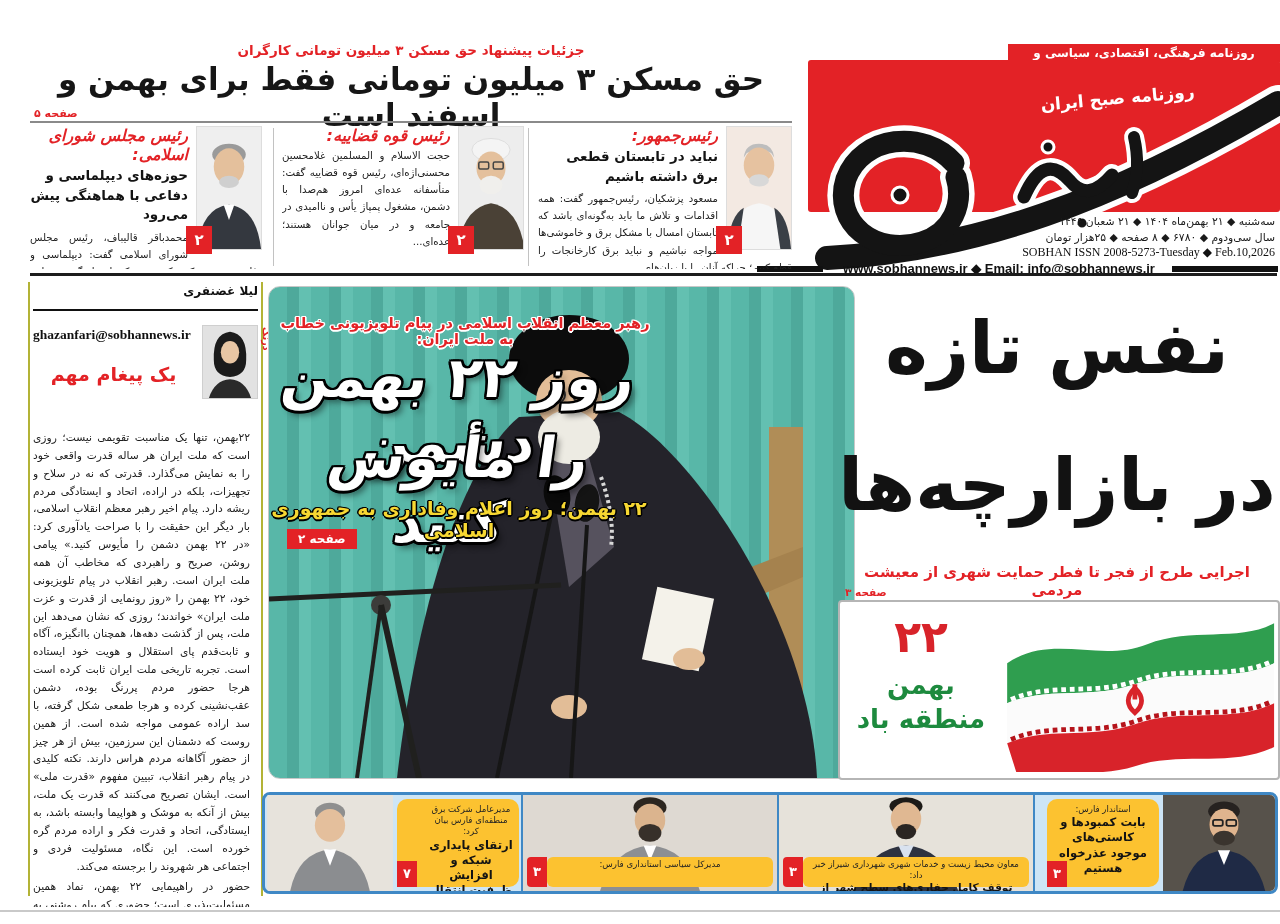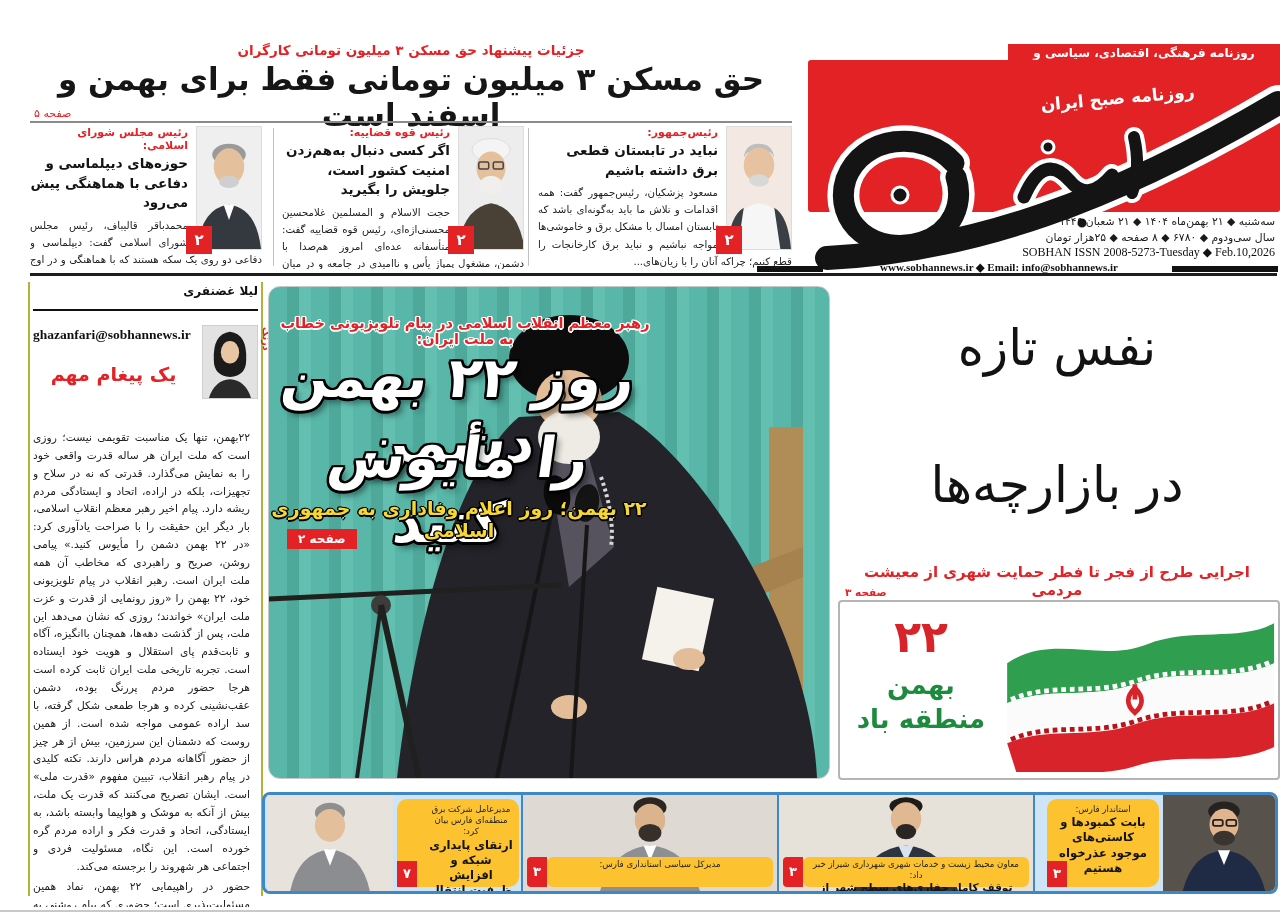--- a/index.html
+++ b/index.html
@@ -6,44 +6,44 @@
   #canvas{position:relative;width:1280px;height:924px;background:#fff;overflow:hidden;
           font-family:"DejaVu Sans",sans-serif;color:#111;}
   .abs{position:absolute;}
   .rtl{direction:rtl;}
   .ltr{direction:ltr;}
 
   
   #top-strip{left:30px;top:42px;width:762px;height:78px;}
   #top-kicker{width:100%;top:0;font-size:13.5px;font-weight:bold;color:#e32226;text-align:center;}
   #top-headline{width:100%;top:19px;font-size:31px;font-weight:900;color:#161616;text-align:center;letter-spacing:-.5px;}
-  #top-pageref{left:4px;bottom:0;font-size:11px;color:#e32226;font-weight:normal;}
+  #top-pageref{left:4px;bottom:0;font-size:11px;color:#e32226;font-weight:bold;}
   .hrule{background:#8a8a8a;height:1.5px;}
   #rule-top{left:30px;top:121px;width:762px;}
   #rule-briefs{left:30px;top:273px;width:1247px;height:2.5px;background:#1d1d1d;}
   #rule-footer{left:0;top:910px;width:1280px;height:2px;background:#c9c9c9;}
 
   
   #masthead-tagline{left:1008px;top:44px;width:272px;height:18px;background:#e32226;color:#fff;
     font-size:12px;font-weight:bold;line-height:18px;text-align:center;}
   #masthead-art{left:772px;top:45px;width:508px;height:228px;}
   #masthead-script{left:1000px;top:88px;width:235px;color:#fff;font-size:17px;font-weight:bold;
     text-align:center;transform:rotate(-5deg);}
   #masthead-dates{left:955px;top:214px;width:320px;text-align:right;line-height:15.5px;}
   #masthead-dates .fa{font-size:10.8px;color:#1a1a1a;}
   #masthead-dates .en{font-size:12px;font-family:"Liberation Serif",serif;color:#111;}
-  #masthead-contact{left:828px;top:261px;width:342px;font-family:Liberation Serif, serif;
-    font-size:11px;font-weight:bold;text-align:center;}
+  #masthead-contact{left:828px;top:261px;width:342px;font-family:Liberation Sans, sans-serif;
+    font-size:13px;font-weight:bold;text-align:center;}
   .black-bar{background:#111;height:6px;top:266px;}
 
   
   #briefs{left:30px;top:126px;width:762px;height:143px;}
   .brief{position:absolute;top:0;height:143px;direction:rtl;overflow:hidden;}
   .brief-photo{float:right;width:64px;height:122px;margin-left:8px;background:#ececec;border:1px solid #ddd;}
-  .brief-kicker{font-size:11px;font-weight:bold;color:#e32226;margin-bottom:2px;}
+  .brief-kicker{font-size:16px;font-weight:bold;color:#e32226;margin-bottom:2px;font-style:italic;}
   .brief-headline{font-size:13.5px;font-weight:900;color:#131313;line-height:1.45;margin-bottom:4px;}
   .brief-body{font-size:10.2px;line-height:1.68;color:#222;text-align:justify;}
   .page-badge{position:absolute;width:26px;height:28px;background:#e32226;color:#fff;
     font-size:15px;font-weight:bold;text-align:center;line-height:28px;}
   .vsep{position:absolute;top:2px;width:1px;height:138px;background:#c2c2c2;}
 
   
   .olive{background:#b3b336;width:2px;top:282px;height:614px;}
   #opinion{left:33px;top:284px;width:225px;direction:rtl;}
   #opinion-author{font-size:12px;font-weight:bold;text-align:right;border-bottom:2px solid #111;
@@ -55,34 +55,34 @@
   #opinion-tab{position:absolute;right:-14px;top:12px;color:#e32226;font-size:9.5px;font-weight:bold;
     writing-mode:vertical-rl;}
   #opinion-title{position:absolute;right:64px;left:0;top:48px;color:#e32226;font-size:19px;
     font-weight:900;text-align:center;}
   #opinion-body{height:478px;overflow:hidden;font-size:10.7px;line-height:1.67;text-align:justify;color:#1c1c1c;}
   #opinion-body p{margin:0 8px 3px 0;}
 
   
   #lead-photo{left:268px;top:286px;width:560px;height:491px;border-radius:12px;overflow:hidden;
     border:1px solid #c8c8c8;
-    background:repeating-linear-gradient(90deg,#58b7a8 0 18px,#4ea99b 18px 30px,#63c0b1 30px 42px);}
+    background:repeating-linear-gradient(90deg,#58b7a8 0 18px,#4ea99b 18px 30px,#63c0b1 30px 42px);padding-left:25px;}
   #lead-kicker{left:6px;top:28px;width:380px;text-align:center;font-size:14.5px;font-weight:bold;color:#e32226;
     text-shadow:1.5px 0 #fff,-1.5px 0 #fff,0 1.5px #fff,0 -1.5px #fff,1px 1px #fff,-1px -1px #fff,1px -1px #fff,-1px 1px #fff;}
   .lead-h{width:370px;text-align:center;font-size:56px;font-weight:900;color:#fff;transform:skewX(-8deg);
     text-shadow:2.5px 0 #000,-2.5px 0 #000,0 2.5px #000,0 -2.5px #000,2px 2px #000,-2px -2px #000,2px -2px #000,-2px 2px #000,5px 5px 6px rgba(0,0,0,.45);}
   #lead-h1{left:0;top:58px;}
   #lead-h2{left:0;top:138px;}
   #lead-sub{left:0;top:210px;width:380px;text-align:center;font-size:19px;font-weight:bold;color:#f7d832;
     text-shadow:1.5px 0 #000,-1.5px 0 #000,0 1.5px #000,0 -1.5px #000,1px 1px #000,-1px -1px #000;}
   #lead-badge{left:18px;top:242px;background:#e32226;color:#fff;font-size:12px;font-weight:bold;padding:3px 11px;}
 
   
   #story-h{left:838px;top:280px;width:438px;height:280px;direction:rtl;}
-  #story-h .line{font-size:50px;font-weight:400;color:#121212;text-align:center;line-height:137px;letter-spacing:-1px;}
+  #story-h .line{font-size:72px;font-weight:700;color:#121212;text-align:center;line-height:137px;letter-spacing:-1px;}
   #story-sub{left:838px;top:563px;width:438px;text-align:center;font-size:15px;font-weight:bold;color:#e32226;}
   #story-pageref{left:845px;top:586px;font-size:10.5px;color:#e32226;font-weight:bold;}
 
   
   #flag-box{left:838px;top:600px;width:438px;height:176px;border:2px solid #b5b5b5;border-radius:4px;background:#fff;overflow:hidden;}
   #flag-left{position:absolute;left:10px;top:2px;width:142px;text-align:center;}
   #flag-num{font-size:44px;line-height:66px;font-weight:900;color:#d8232a;}
   #flag-month{font-size:26px;font-weight:900;color:#1d8a3e;line-height:30px;}
   #flag-greet{font-size:26px;font-weight:900;color:#1d8a3e;line-height:38px;}
   #iran-flag{position:absolute;right:2px;top:2px;}
@@ -174,21 +174,20 @@
           <rect width="100" height="160" fill="#ededed"></rect>
           <ellipse cx="50" cy="30" rx="25" ry="15" fill="#f4f4f4" stroke="#d8d8d8"></ellipse>
           <ellipse cx="50" cy="54" rx="19" ry="22" fill="#e4c09c"></ellipse>
           <ellipse cx="50" cy="76" rx="15" ry="12" fill="#f0efec"></ellipse>
           <rect x="34" y="46" width="13" height="9" rx="2" fill="none" stroke="#444" stroke-width="2"></rect>
           <rect x="53" y="46" width="13" height="9" rx="2" fill="none" stroke="#444" stroke-width="2"></rect>
           <path d="M6,160 Q14,106 50,100 Q86,106 94,160 Z" fill="#4a4136"></path>
         </svg>
       </div>
       <div class="brief-kicker">رئیس قوه قضاییه:</div>
-      <div class="brief-headline">اگر کسی دنبال به‌هم‌زدن امنیت کشور است، جلویش را بگیرید</div>
       <div class="brief-body">حجت الاسلام و المسلمین غلامحسین محسنی‌اژه‌ای، رئیس قوه قضاییه گفت: متأسفانه عده‌ای امروز هم‌صدا با دشمن، مشغول پمپاژ یأس و ناامیدی در جامعه و در میان جوانان هستند؛ عده‌ای...</div>
       <div class="page-badge" style="right:50px;top:100px;">۲</div>
     </div>
 
     <div class="vsep" style="left:498px;"></div>
 
     <div class="brief" style="left:508px;width:254px;">
       <div class="brief-photo">
         <svg viewBox="0 0 100 160" width="64" height="122" preserveAspectRatio="xMidYMid slice">
           <rect width="100" height="160" fill="#f3e9e2"></rect>

